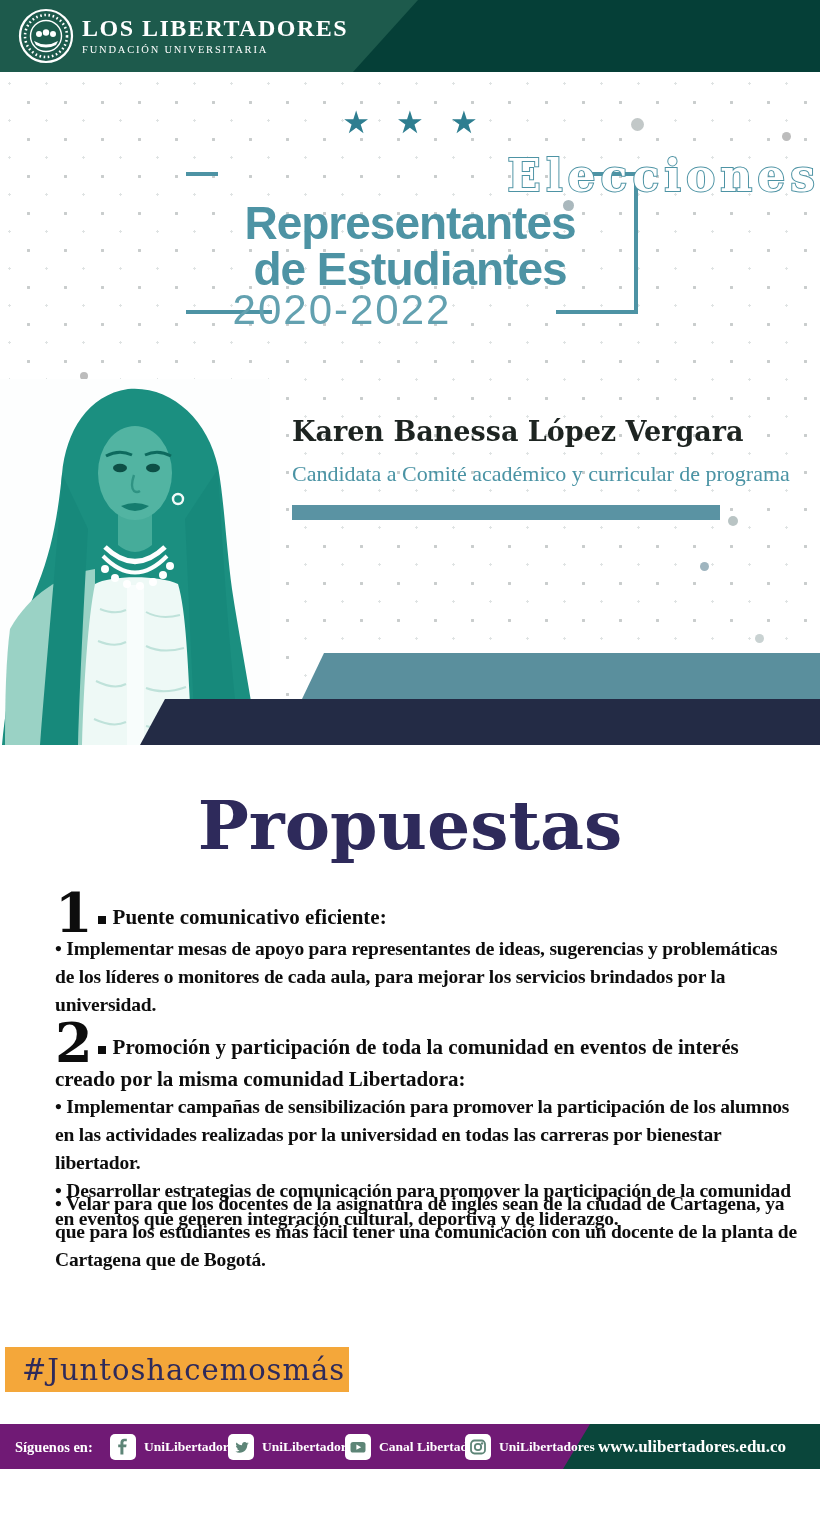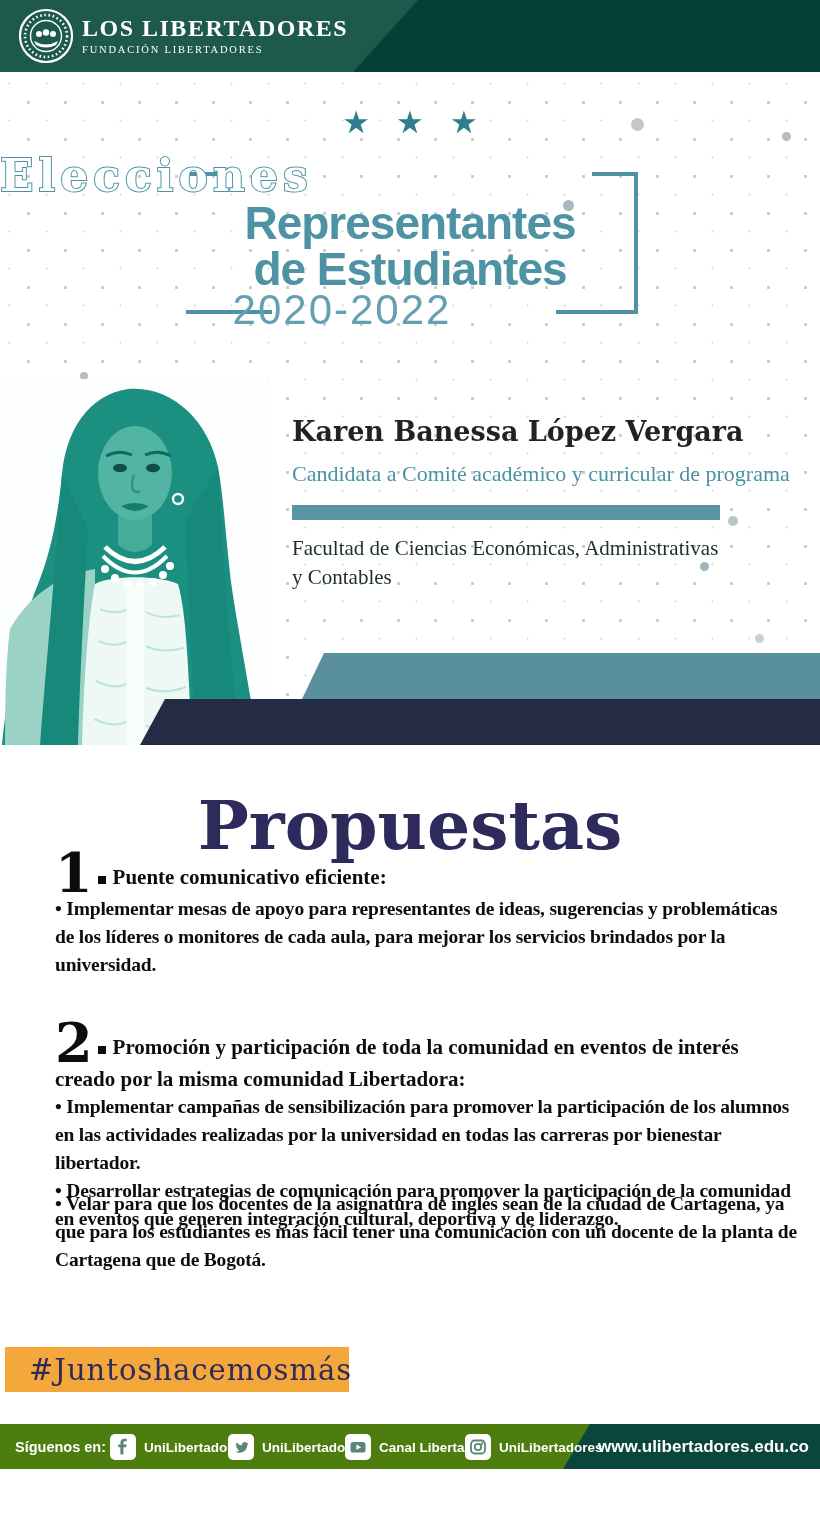--- a/index.html
+++ b/index.html
@@ -25,21 +25,21 @@
       radial-gradient(circle, #dfe3e3 1px, transparent 1.2px) 28px 30px / 37px 37px repeat,
       #ffffff; }
   .dot { position:absolute; border-radius:50%; }
 
   .stars { position:absolute; left:0; top:32px; width:820px; text-align:center;
     color:#2e7e90; font-size:31px; letter-spacing:26px; text-indent:26px;
     font-family:"DejaVu Sans", sans-serif; }
 
   .frame-seg { position:absolute; background:#4d93a4; }
 
-  .title-outline { position:absolute; left:0; top:78px; width:820px; text-align:left;
+  .title-outline { position:absolute; left:0; top:78px; width:820px; text-align:right;
     font-family:"DejaVu Serif", serif; font-weight:bold; font-size:44px; letter-spacing:5px;
     color:#ffffff; -webkit-text-stroke:2px #4d93a4; paint-order:stroke fill; }
   .title-main { position:absolute; left:0; width:820px; text-align:center;
     font-family:"Liberation Sans", sans-serif; font-weight:bold; font-size:46px;
     letter-spacing:-1px; color:#4d93a4; }
   .t1 { top:124px; } .t2 { top:170px; }
   .period { position:absolute; left:0; top:214px; width:684px; text-align:center;
     font-size:42px; color:#63a1b0; letter-spacing:2px; font-weight:normal; }
 
   .photo { position:absolute; left:0; top:307px; z-index:1; }
@@ -53,35 +53,35 @@
   .band-teal { position:absolute; left:302px; top:581px; width:518px; height:46px; z-index:2;
     background:#5a8f9d; clip-path:polygon(22px 0, 100% 0, 100% 100%, 0 100%); }
   .band-navy { position:absolute; left:140px; top:627px; width:680px; height:46px; z-index:3;
     background:#232b45; clip-path:polygon(25px 0, 100% 0, 100% 100%, 0 100%); }
 
   
   .prop-title { position:absolute; left:0; top:785px; width:820px; text-align:center;
     font-family:"DejaVu Serif", serif; font-weight:bold; font-size:68px; color:#2e2a5b; }
   .prop { position:absolute; left:55px; width:742px; color:#0d0d0d;
     font-family:"Liberation Serif", serif; font-weight:bold; }
-  .p1 { top:852px; } .p2 { top:1022px; } .p3 { top:1190px; }
+  .p1 { top:892px; } .p2 { top:1022px; } .p3 { top:1190px; }
   .num { font-family:"DejaVu Serif", serif; font-weight:bold; font-size:54px;
     line-height:0.8; vertical-align:-8px; letter-spacing:0; }
   .sq { display:inline-block; width:8px; height:8px; background:#0d0d0d; margin:0 7px 0 5px; }
   .prop-head { font-size:21px; line-height:28px; }
   .bullet { font-size:19.5px; line-height:28px; letter-spacing:-0.2px; }
   .gap { margin-top:26px; }
 
   
   .banner { position:absolute; left:5px; top:1347px; width:344px; height:45px;
-    background:#f4a73a; display:flex; align-items:center; padding-left:24px; }
+    background:#f4a73a; display:flex; align-items:center; padding-left:17px; }
   .banner span { font-family:"DejaVu Serif", serif; font-size:29px; color:#2e2a5b; letter-spacing:1px; }
 
   
-  .footer { position:absolute; left:0; top:1424px; width:820px; height:45px; background:#4d7c0f; }
+  .footer { position:absolute; left:0; top:1424px; width:820px; height:45px; background:#701a75;font-family:Liberation Serif, serif; }
   .footer-dark { position:absolute; left:563px; top:0; width:257px; height:45px;
     background:#0a463b; clip-path:polygon(27px 0, 100% 0, 100% 100%, 0 100%); }
   .f-item { position:absolute; top:50%; transform:translateY(-50%); color:#fff; }
   .follow { left:15px; font-size:14.5px; font-weight:bold; }
   .sicon { width:26px; height:26px; display:block; }
   .slabel { font-size:13.5px; font-weight:bold; }
   .site { left:598px; width:212px; text-align:left; font-size:17px; font-weight:bold; }
 </style>
 </head>
 <body>
@@ -94,21 +94,21 @@
       <circle cx="28" cy="28" r="26" fill="none" stroke="#ffffff" stroke-width="2.2"></circle>
       <circle cx="28" cy="28" r="21" fill="none" stroke="#ffffff" stroke-width="2.6" stroke-dasharray="1.6 2.6"></circle>
       <circle cx="28" cy="28" r="15.5" fill="none" stroke="#ffffff" stroke-width="1.4"></circle>
       <circle cx="21" cy="26" r="3" fill="#ffffff"></circle>
       <circle cx="28" cy="24.5" r="3.2" fill="#ffffff"></circle>
       <circle cx="35" cy="26" r="3" fill="#ffffff"></circle>
       <path d="M16,33 q12,7 24,0 l-2,4 q-10,5 -20,0 z" fill="#ffffff"></path>
     </svg>
     <div class="brand">
       <div class="brand-title">LOS LIBERTADORES</div>
-      <div class="brand-sub">FUNDACIÓN LIBERTADORES</div>
+      <div class="brand-sub">FUNDACIÓN UNIVERSITARIA</div>
     </div>
   </header>
 
   <section class="hero">
     <div class="dot" style="left:563px;top:128px;width:11px;height:11px;background:#aab8bd"></div>
     <div class="dot" style="left:782px;top:60px;width:9px;height:9px;background:#bcbcbc"></div>
     <div class="dot" style="left:631px;top:46px;width:13px;height:13px;background:#c2c8c8"></div>
     <div class="dot" style="left:728px;top:444px;width:10px;height:10px;background:#b9c4c4"></div>
     <div class="dot" style="left:700px;top:490px;width:9px;height:9px;background:#9fb5bf"></div>
     <div class="dot" style="left:205px;top:383px;width:8px;height:8px;background:#c4c4c4"></div>
@@ -166,24 +166,20 @@
           <circle cx="153" cy="203" r="4"></circle>
           <circle cx="163" cy="196" r="4"></circle>
         <circle cx="170" cy="187" r="4"></circle>
       </g>
     </svg>
 
     <div class="cand">
       <div class="cand-name">Karen Banessa López Vergara</div>
       <div class="cand-role">Candidata a Comité académico y curricular de programa</div>
       <div class="cand-bar"></div>
-      <div class="cand-fac">
-        <div>Facultad de Ciencias Económicas, Administrativas</div>
-        <div>y Contables</div>
-      </div>
     </div>
 
     <div class="band-teal"></div>
     <div class="band-navy"></div>
   </section>
 
   <main>
     <h1 class="prop-title">Propuestas</h1>
 
     <article class="prop p1">

